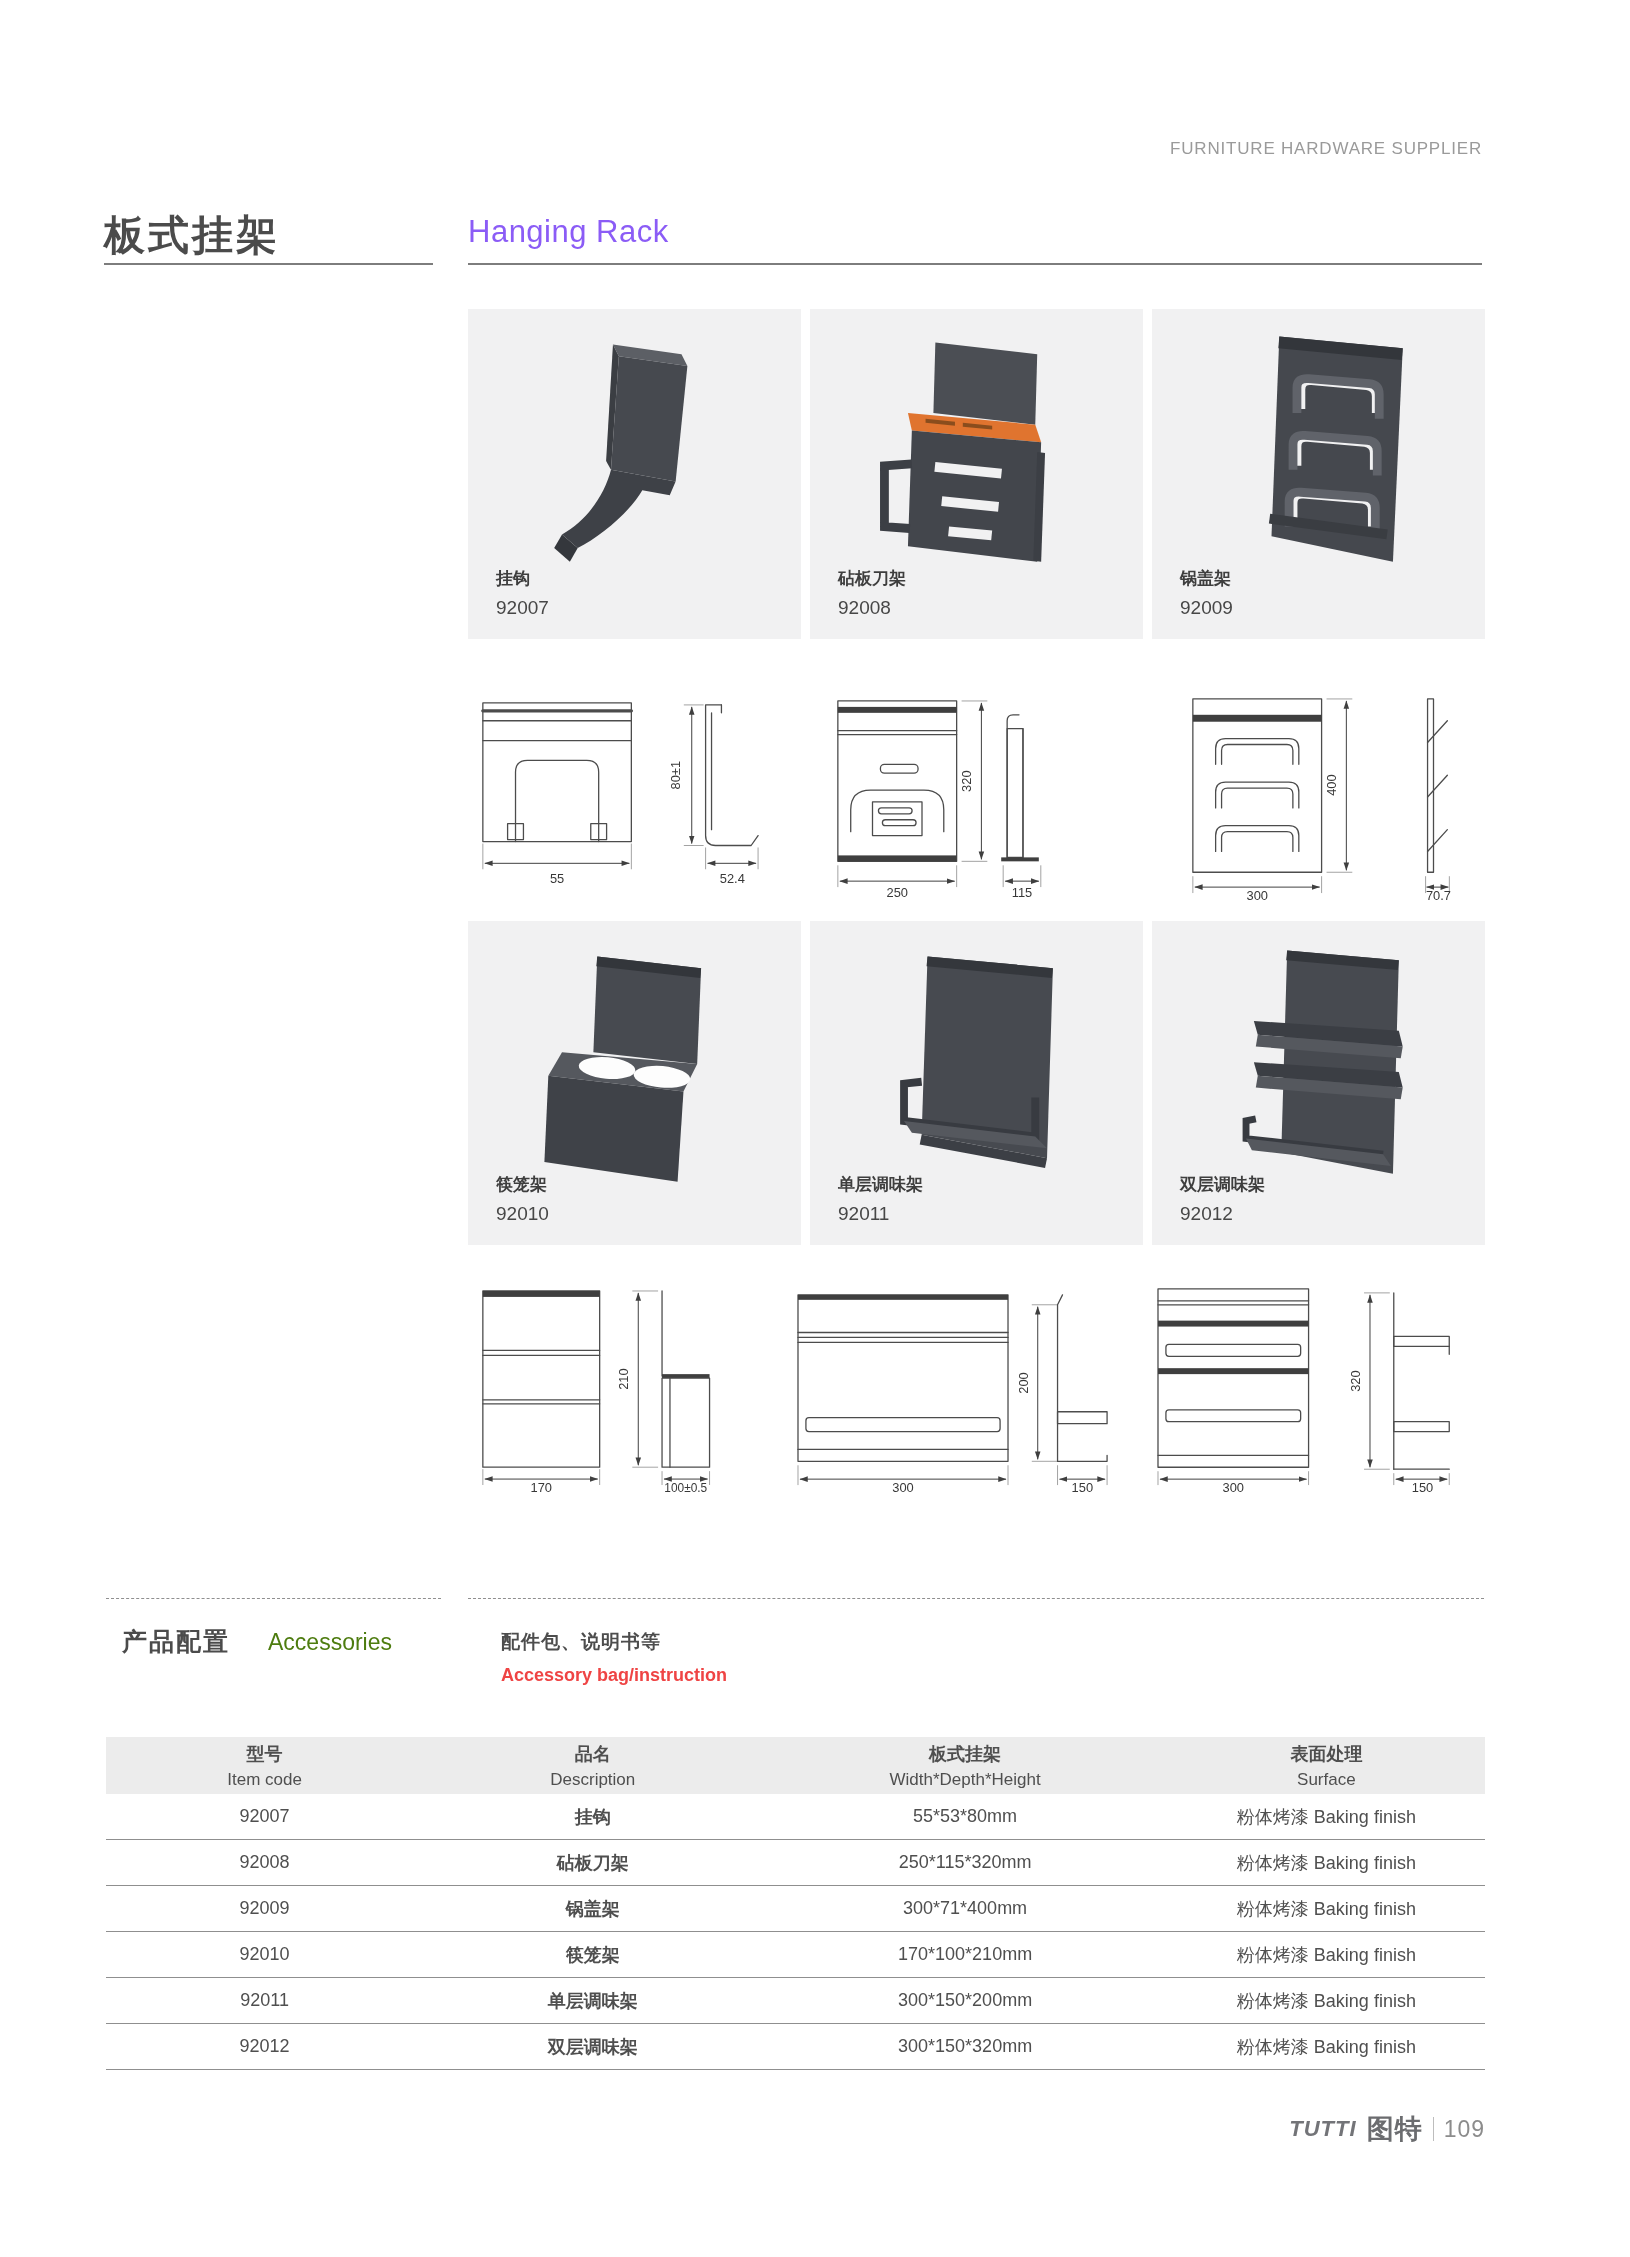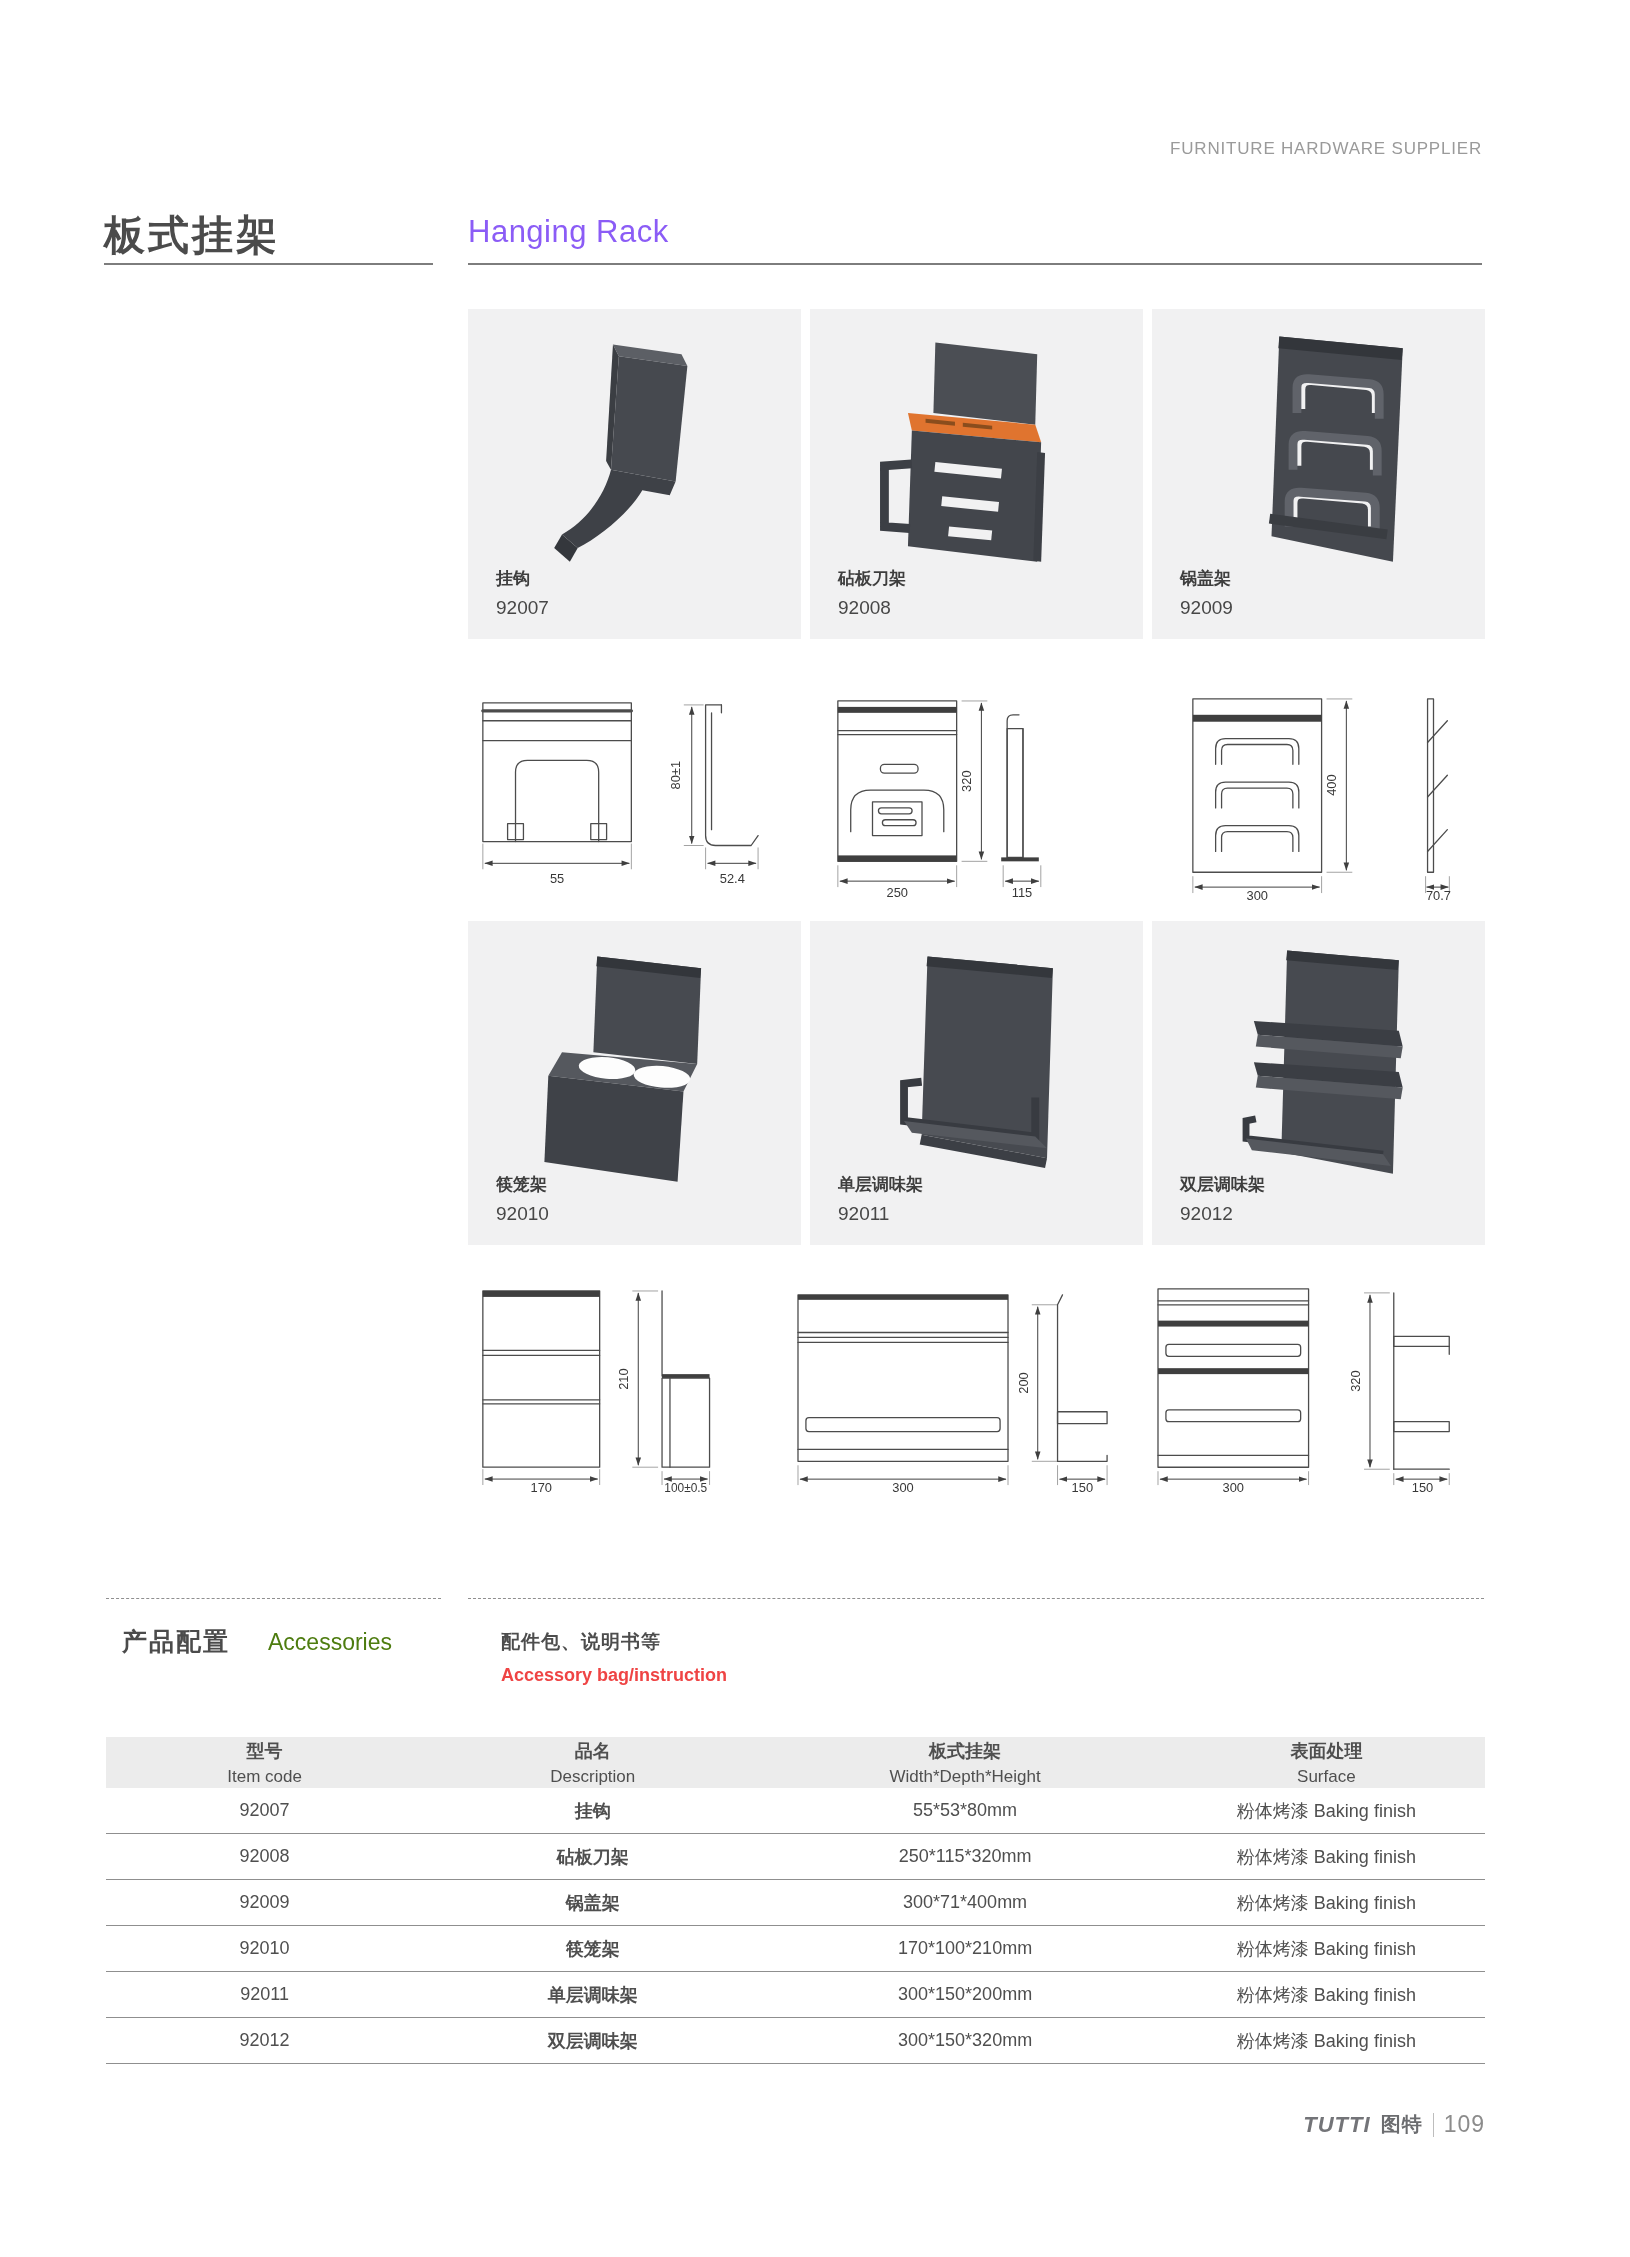--- a/index.html
+++ b/index.html
@@ -45,33 +45,33 @@
   .dash.d2{left:468px;width:1016px;}
   .acc-left{position:absolute;left:122px;top:1625px;display:flex;align-items:baseline;gap:38px;}
   .acc-zh{font-size:25px;font-weight:bold;color:#4b4b4b;letter-spacing:2px;}
   .acc-en{font-size:23px;color:#4d7c0f;}
   .acc-note{position:absolute;left:501px;top:1629px;}
   .acc-note-zh{font-size:19px;font-weight:bold;color:#4d4d4d;letter-spacing:1px;}
   .acc-note-en{font-size:18px;font-weight:bold;color:#ef4444;margin-top:10px;}
 
   
   .table{position:absolute;left:106px;top:1737px;width:1379px;}
-  .thead{display:flex;align-items:center;background:#ececec;height:51px;}
+  .thead{display:flex;align-items:center;background:#ececec;height:57px;}
   .tc{text-align:center;}
   .c1{width:23%;} .c2{width:24.6%;} .c3{width:29.4%;} .c4{width:23%;}
   .th-zh{font-size:18px;font-weight:bold;color:#4f4f4f;}
   .th-en{font-size:17px;color:#4f4f4f;margin-top:4px;}
   .trow{display:flex;align-items:center;height:45px;border-bottom:1px solid #8f8f8f;
         font-size:18px;color:#4f4f4f;}
   .trow .c2{font-weight:bold;}
 
   
   .footer{position:absolute;top:2111px;right:146px;display:flex;align-items:center;gap:10px;}
   .brand{font-size:22px;font-weight:bold;font-style:italic;letter-spacing:1px;color:#737478;}
-  .brand-zh{font-size:20px;font-weight:bold;color:#6b6c6f;letter-spacing:1px;}
+  .brand-zh{font-size:27px;font-weight:bold;color:#6b6c6f;letter-spacing:1px;}
   .fdiv{width:1px;height:24px;background:#bdbdbd;}
   .pageno{font-size:23px;color:#8c8c8c;letter-spacing:1px;}
 </style>
 </head>
 <body>
 
 <div class="page">
 
   <svg width="0" height="0" style="position:absolute">
     <defs>

